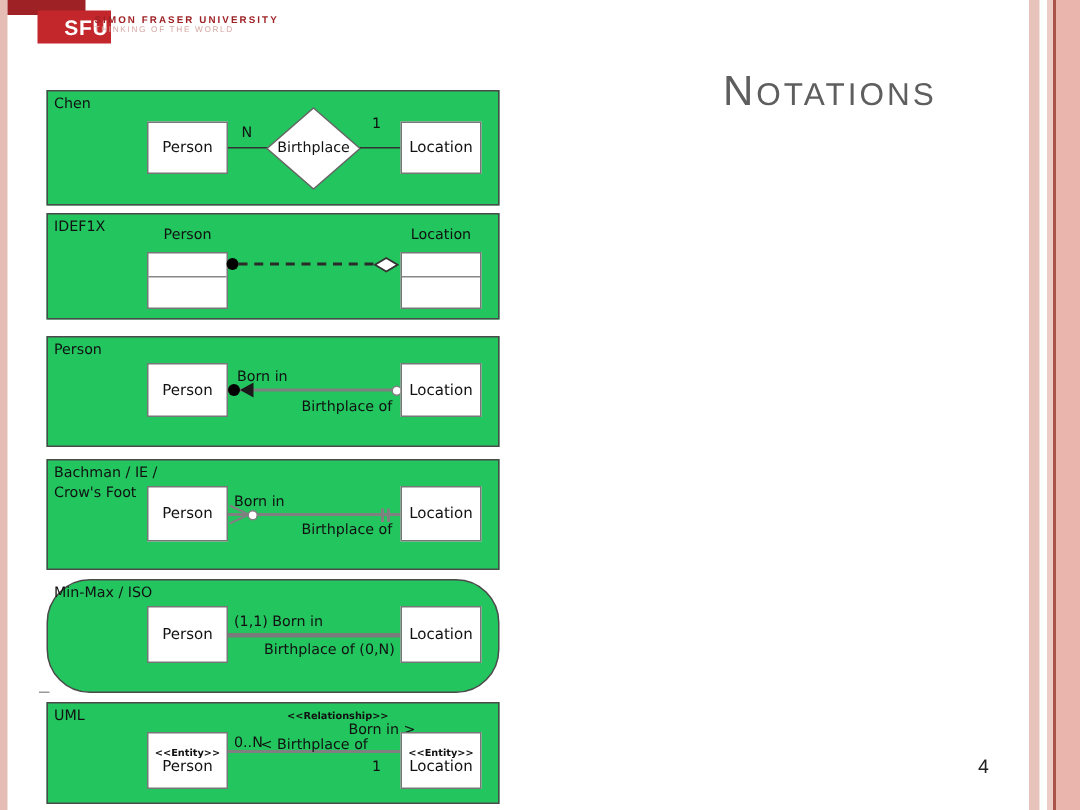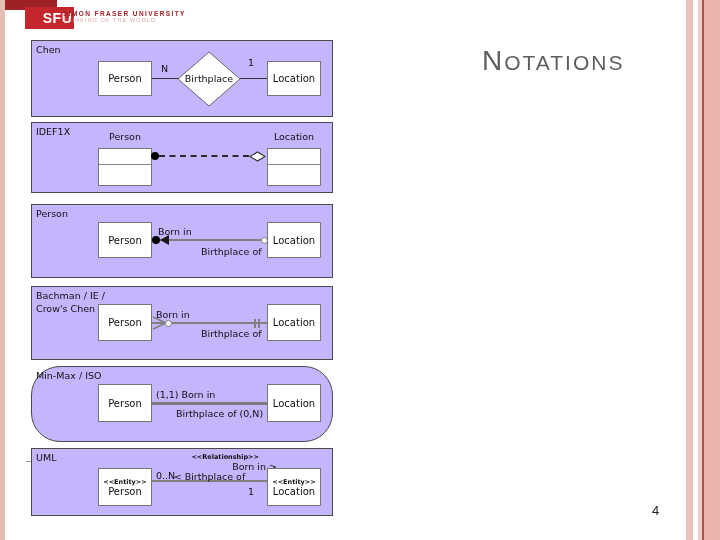--- a/index.html
+++ b/index.html
@@ -23,21 +23,21 @@
            font-size:5.5px;color:#d6a8a4;letter-spacing:1.1px;}
   
   .title{position:absolute;left:467px;top:26px;margin:15px;color:#5e5e5e;font-weight:400;
          font-family:"Liberation Sans",sans-serif;letter-spacing:2px;white-space:nowrap;}
   .title .t1{font-size:28px;}
   .title .t2{font-size:21px;}
   .pagenum{position:absolute;left:652px;top:503px;font-size:13px;color:#222;
            font-family:"Liberation Sans",sans-serif;}
   .ticksmall{position:absolute;left:26px;top:461px;width:7px;height:1px;background:#999;}
   
-  .panel{position:absolute;left:31px;width:300px;background:#c4b5fd;border:1px solid #4a4a4a;}
+  .panel{position:absolute;left:31px;width:300px;background:#22c55e;border:1px solid #4a4a4a;margin-top:20px;}
   .p-chen{top:40px;height:75px;}
   .p-idef{top:122px;height:69px;}
   .p-bach{top:204px;height:72px;}
   .p-martin{top:286px;height:72px;}
   .p-minmax{top:366px;height:74px;border-radius:29px;}
   .p-uml{top:448px;height:66px;}
   .plabel{position:absolute;left:4px;top:3px;font-size:9.5px;color:#111;line-height:1.35;}
   .ebox{position:absolute;background:#fff;border:1px solid #777;display:flex;flex-direction:column;
         align-items:center;justify-content:center;font-size:10px;color:#111;box-sizing:border-box;}
   .lbl{position:absolute;font-size:9.5px;color:#111;white-space:nowrap;}
@@ -119,21 +119,21 @@
     <div class="tri-left" style="left:128px;top:30px;"></div>
     <div class="ocirc" style="left:229px;top:32px;width:7px;height:7px;"></div>
     <span class="lbl" style="left:126px;top:21px;">Born in</span>
     <span class="lbl" style="left:169px;top:41px;">Birthplace of</span>
     <div class="ebox" style="left:235px;top:17px;width:54px;height:36px;">
       <span>Location</span>
     </div>
   </div>
 
   <div class="panel p-martin">
-    <span class="plabel"><span>Bachman / IE /</span><br><span>Crow's Chen</span></span>
+    <span class="plabel"><span>Bachman / IE /</span><br><span>Crow's Foot</span></span>
     <div class="ebox" style="left:66px;top:17px;width:54px;height:37px;">
       <span>Person</span>
     </div>
     <div class="gline" style="left:120px;top:35px;width:116px;height:2px;"></div>
     <svg style="position:absolute;left:120px;top:29px;" width="15" height="15">
       <path d="M14,7 L1,1 M14,7 L1,7 M14,7 L1,13" stroke="#808080" stroke-width="1.5" fill="none"></path>
     </svg>
     <div class="ocirc" style="left:133px;top:33px;width:7px;height:7px;"></div>
     <div class="tick" style="left:222px;top:32px;"></div>
     <div class="tick" style="left:226px;top:32px;"></div>

